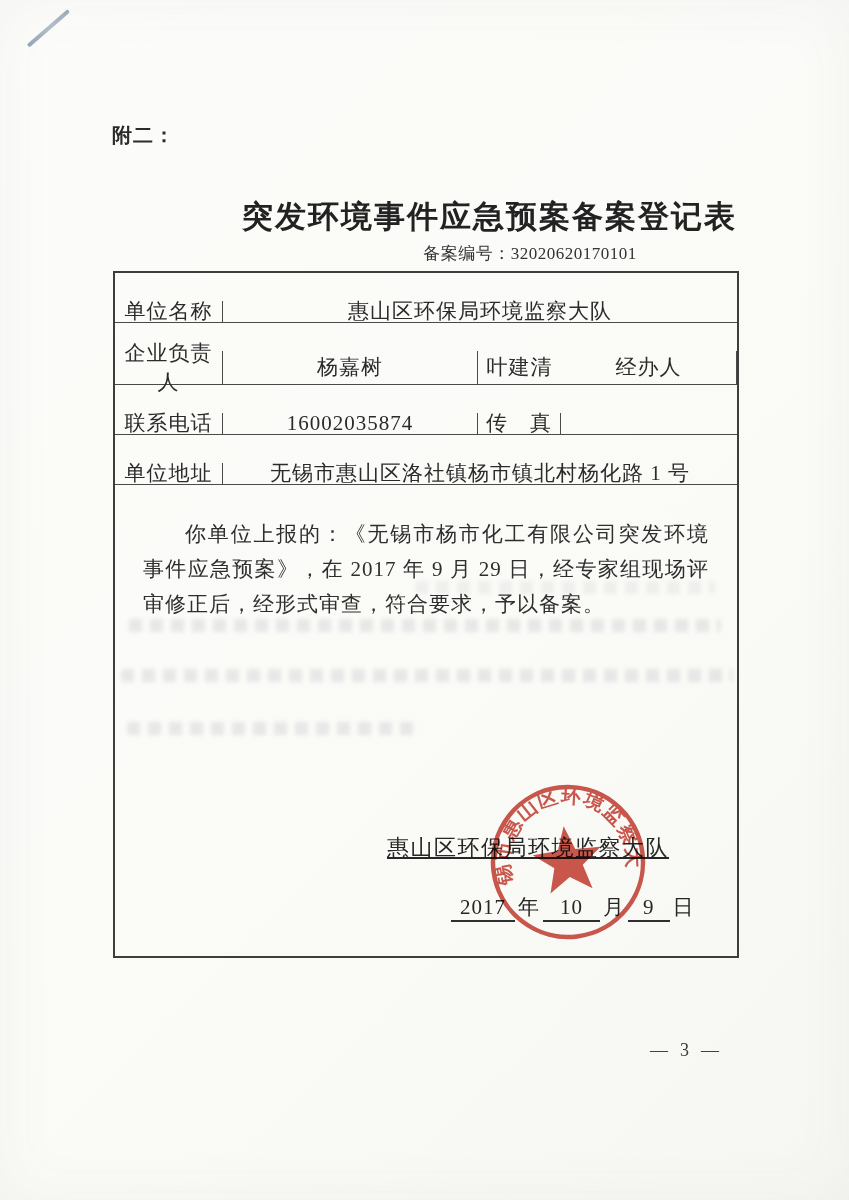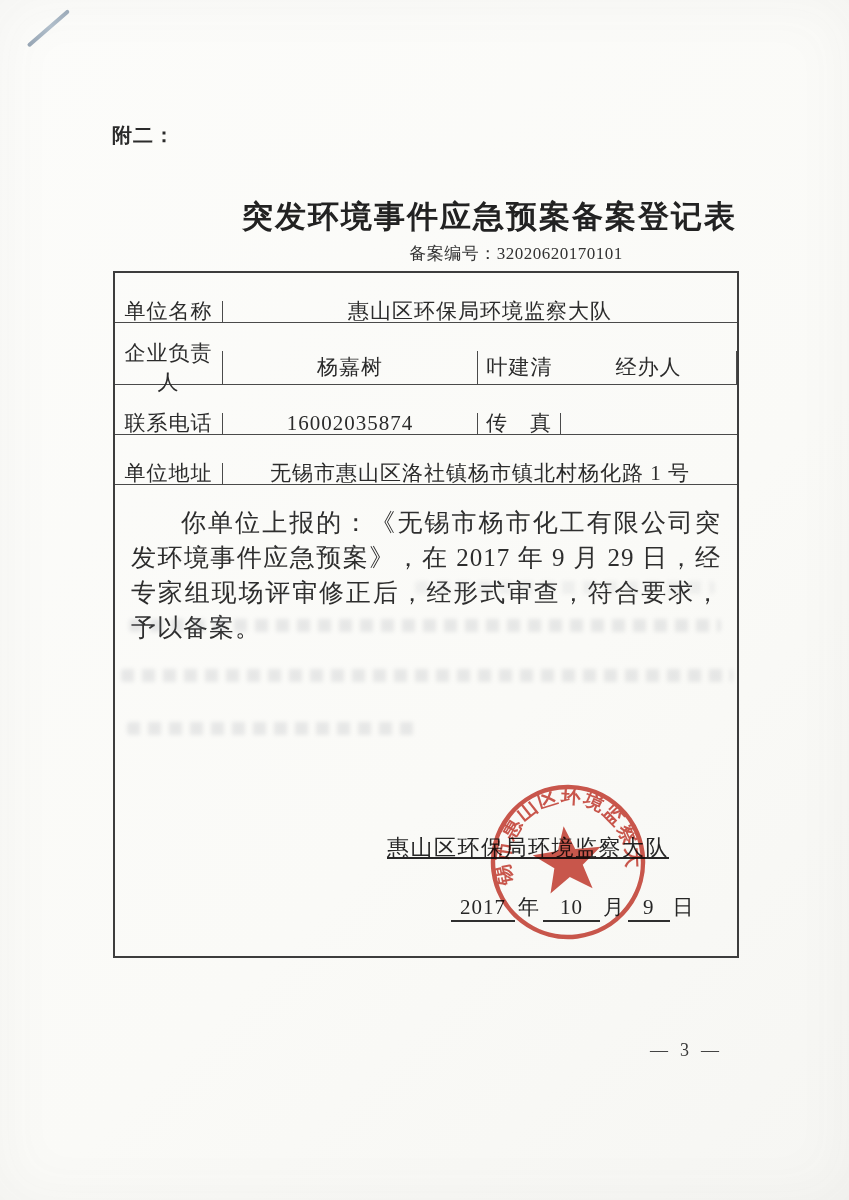--- a/index.html
+++ b/index.html
@@ -30,21 +30,21 @@
     font-size:20px;font-weight:700;letter-spacing:1px;text-align:center;
   }
   .title{
     position:absolute;left:115px;top:196px;width:622px;margin:0;
     text-align:right;
     font-family:"Liberation Sans", sans-serif;
     font-size:31px;font-weight:700;letter-spacing:2px;
     color:#222;
   }
   .regno{
-    position:absolute;left:110px;top:242px;width:622px;
+    position:absolute;left:124px;top:242px;width:622px;
     text-align:center;padding-left:190px;box-sizing:border-box;
     font-size:17px;letter-spacing:.5px;color:#333;
     white-space:pre;
   }
   
   .form-table{
     position:absolute;left:113px;top:271px;
     width:622px;height:683px;
     border:2px solid #3d3d3d;
     display:grid;
@@ -63,22 +63,22 @@
   .cell.last-col{border-right:none;}
   .cell.span3{grid-column:span 3;}
   .label-cell{color:#2b2b2b;}
   .big-cell{
     grid-column:1 / -1;
     border:none;
     position:relative;
     display:block;
   }
   .approval-text{
-    margin:0;padding:20px 16px 0 16px;
-    font-size:25px;line-height:35px;letter-spacing:1px;
+    margin:12px;padding:20px 16px 0 16px;
+    font-size:21px;line-height:35px;letter-spacing:1px;
     text-indent:2em;text-align:justify;
     color:#2e2e2e;
   }
   
   .smudge{
     position:absolute;height:13px;border-radius:3px;
     background:repeating-linear-gradient(90deg,rgba(115,120,132,.38) 0 13px,transparent 13px 21px);
     filter:blur(2px);opacity:.38;
   }
   .smudge.s1{left:300px;top:96px;width:300px;opacity:.22;}

